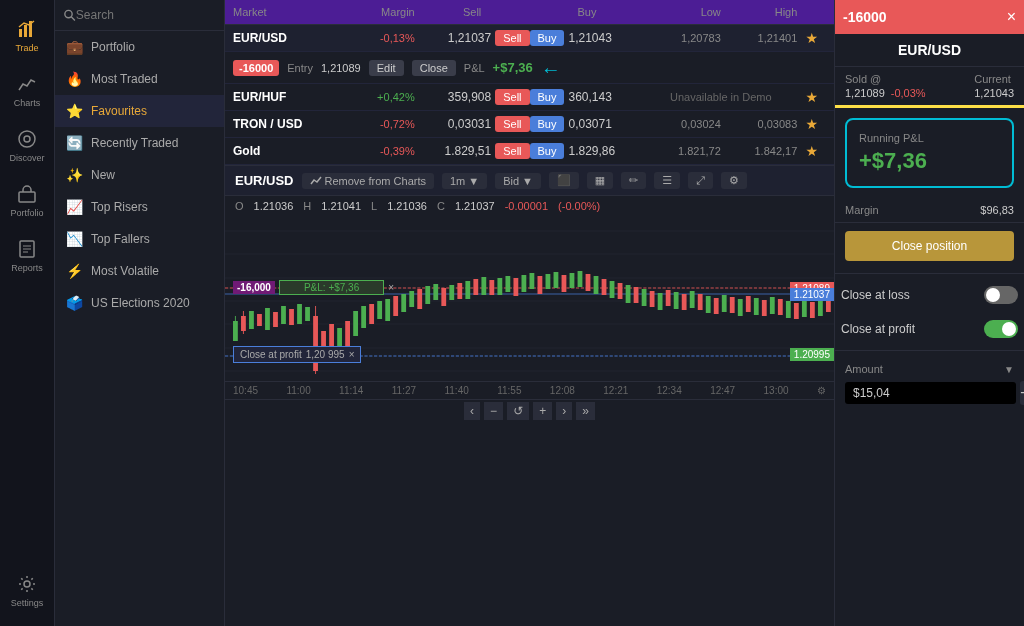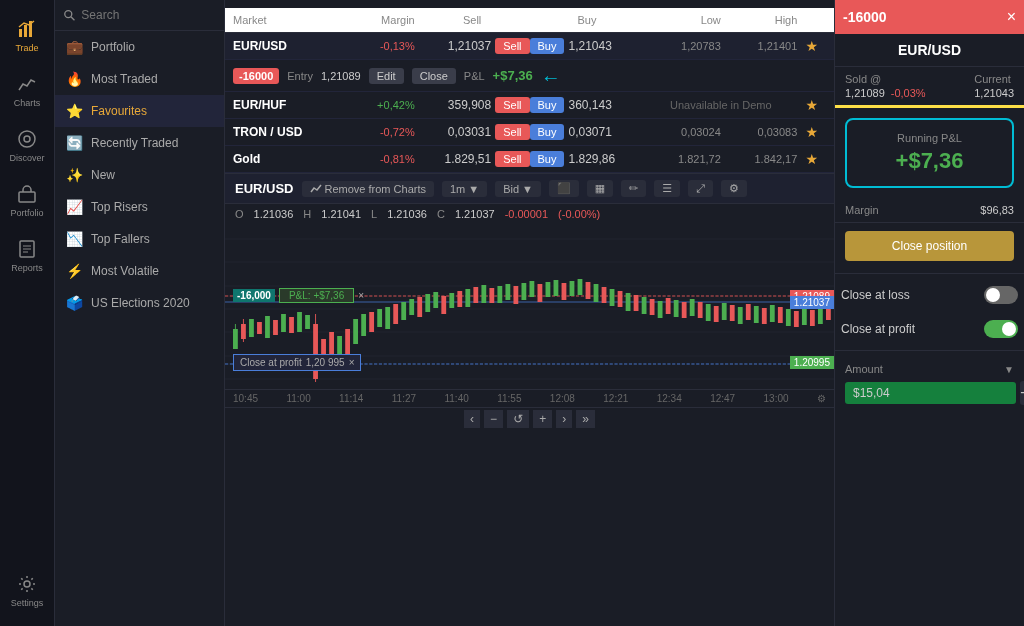--- a/index.html
+++ b/index.html
@@ -10,30 +10,30 @@
     
     .left-nav { width: 55px; background: #12141c; display: flex; flex-direction: column; align-items: center; padding: 8px 0; border-right: 1px solid #2a2d3a; flex-shrink: 0; }
     .nav-item { display: flex; flex-direction: column; align-items: center; padding: 10px 0; width: 100%; cursor: pointer; color: #888; font-size: 10px; gap: 3px; }
     .nav-item.active { color: #e8a838; }
     .nav-icon { width: 22px; height: 22px; display: flex; align-items: center; justify-content: center; }
     .nav-label { font-size: 9px; text-align: center; }
     .nav-spacer { flex: 1; }
 
     
     .sidebar { width: 170px; background: #1a1d26; border-right: 1px solid #2a2d3a; display: flex; flex-direction: column; flex-shrink: 0; }
-    .search-box { display: flex; align-items: center; padding: 8px; border-bottom: 1px solid #2a2d3a; gap: 6px; }
+    .search-box { display: flex; align-items: center; padding: 8px; border-bottom: 1px solid #2a2d3a; }
     .search-box input { background: transparent; border: none; color: #ccc; outline: none; font-size: 12px; width: 100%; }
     .sidebar-item { display: flex; align-items: center; padding: 8px 12px; gap: 8px; cursor: pointer; color: #aaa; font-size: 12px; }
     .sidebar-item.active { background: #22253a; color: #fff; }
     .sidebar-item.favourites { color: #e8a838; }
     .sidebar-icon { width: 16px; height: 16px; display: flex; align-items: center; justify-content: center; font-size: 14px; }
 
     
     .main-content { flex: 1; display: flex; flex-direction: column; overflow: hidden; }
-    .table-header { display: flex; align-items: center; background: #ffffff; border-bottom: 1px solid #2a2d3a; padding: 6px 8px; margin-top: 8px; }
+    .table-header { display: flex; align-items: center; background: #4c1d95; border-bottom: 1px solid #2a2d3a; padding: 6px 8px; }
     .th { color: #888; font-size: 11px; }
     .th-market { width: 120px; }
     .th-change { width: 70px; text-align: right; }
     .th-sell { width: 120px; text-align: center; }
     .th-buy { width: 120px; text-align: center; }
     .th-low { width: 80px; text-align: right; }
     .th-high { width: 80px; text-align: right; }
     .th-fav { width: 30px; }
 
     .market-row { display: flex; align-items: center; padding: 5px 8px; border-bottom: 1px solid #22253a; background: #1a1d26; }
@@ -77,40 +77,40 @@
     .right-panel { width: 190px; background: #1a1d26; border-left: 1px solid #2a2d3a; display: flex; flex-direction: column; flex-shrink: 0; overflow-y: auto; }
     .rp-header { display: flex; align-items: center; justify-content: space-between; padding: 8px; background: #e85858; }
     .rp-badge { color: #fff; font-weight: bold; font-size: 14px; }
     .rp-close { color: #fff; cursor: pointer; font-size: 16px; }
     .rp-title { text-align: center; padding: 8px; color: #fff; font-weight: bold; font-size: 14px; border-bottom: 1px solid #2a2d3a; }
     .rp-sold-section { display: flex; justify-content: space-between; padding: 6px 10px; border-bottom: 3px solid #fde047; font-size: 11px; }
     .rp-sold-label { color: #888; }
     .rp-sold-val { color: #ccc; }
     .rp-sold-change { color: #e85858; }
     .rp-current-val { color: #ccc; }
-    .rp-pnl-box { margin: 10px; border: 2px solid #00bcd4; border-radius: 8px; padding: 12px; text-align: center; }
+    .rp-pnl-box { margin: 10px; border: 2px solid #00bcd4; border-radius: 8px; padding: 12px; }
     .rp-pnl-label { color: #888; font-size: 11px; margin-bottom: 4px; }
     .rp-pnl-val { color: #4caf50; font-size: 22px; font-weight: bold; }
     .rp-margin { display: flex; justify-content: space-between; padding: 6px 10px; font-size: 11px; border-bottom: 1px solid #2a2d3a; }
     .rp-margin-label { color: #888; text-align: center; }
     .rp-margin-val { color: #ccc; }
     .rp-close-pos-btn { margin: 8px 10px; background: #b8963a; color: #fff; border: none; padding: 8px; border-radius: 4px; cursor: pointer; font-size: 12px; width: calc(100% - 20px); }
     .rp-divider { height: 1px; background: #2a2d3a; margin: 4px 0; }
     .rp-toggle-row { display: flex; justify-content: space-between; align-items: center; padding: 8px 6px; }
     .rp-toggle-label { color: #ccc; font-size: 12px; }
     .toggle-switch { width: 34px; height: 18px; background: #666; border-radius: 9px; position: relative; cursor: pointer; }
     .toggle-switch.on { background: #4caf50; }
     .toggle-knob { width: 14px; height: 14px; background: #fff; border-radius: 50%; position: absolute; top: 2px; transition: left 0.2s; }
     .toggle-switch.off .toggle-knob { left: 2px; }
     .toggle-switch.on .toggle-knob { left: 18px; }
     .rp-amount-section { padding: 8px 10px; }
     .rp-amount-label { color: #888; font-size: 11px; display: flex; justify-content: space-between; align-items: center; margin-bottom: 6px; }
     .chevron { font-size: 10px; color: #888; }
     .rp-amount-row { display: flex; align-items: center; gap: 4px; }
-    .rp-amount-val { background: #15803d; color: #ccc; padding: 4px 8px; border-radius: 3px; font-size: 12px; flex: 1; border: none; outline: none; }
+    .rp-amount-val { background: #000000; color: #ccc; padding: 4px 8px; border-radius: 3px; font-size: 12px; flex: 1; border: none; outline: none; }
     .rp-amount-btn { background: #2a2d3a; color: #ccc; border: none; width: 24px; height: 24px; border-radius: 3px; cursor: pointer; font-size: 16px; }
     .rp-distance { padding: 4px 10px; font-size: 10px; color: #888; }
 
     
     .chart-body { position: relative; background: #1a1d26; overflow: hidden; }
   </style>
 </head>
 <body>
 
 <div class="app-container">
@@ -287,21 +287,21 @@
         <button class="btn-buy">Buy</button>
         <span class="price">0,03071</span>
       </div>
       <div class="market-low">0,03024</div>
       <div class="market-high">0,03083</div>
       <div class="market-fav starred">★</div>
     </div>
 
     <div class="market-row">
       <div class="market-name">Gold</div>
-      <div class="market-change change-neg">-0,81%</div>
+      <div class="market-change change-neg">-0,39%</div>
       <div class="market-sell">
         <span class="price">1.829,51</span>
         <button class="btn-sell">Sell</button>
       </div>
       <div class="market-buy">
         <button class="btn-buy">Buy</button>
         <span class="price">1.829,86</span>
       </div>
       <div class="market-low">1.821,72</div>
       <div class="market-high">1.842,17</div>
@@ -438,22 +438,22 @@
           <rect x="690" y="83" width="6" height="16" fill="#e85858"></rect>
           <rect x="700" y="85" width="6" height="17" fill="#4caf50"></rect>
           <rect x="710" y="87" width="6" height="16" fill="#e85858"></rect>
           <rect x="720" y="84" width="6" height="17" fill="#4caf50"></rect>
           <rect x="730" y="86" width="6" height="16" fill="#e85858"></rect>
           <rect x="740" y="83" width="6" height="17" fill="#4caf50"></rect>
           <rect x="750" y="80" width="6" height="16" fill="#e85858"></rect>
         </svg>
 
         <div style="position:absolute;top:64px;left:8px;display:flex;align-items:center;gap:4px;z-index:10;">
-          <span style="background:#0f766e;color:#fff;padding:1px 4px;font-size:10px;font-weight:bold;">-16,000</span>
-          <span style="background:#2a3a2a;color:#4caf50;padding:1px 9px;font-size:10px;border:1px solid #4caf50;">P&amp;L: +$7,36</span>
+          <span style="background:#701a75;color:#fff;padding:1px 4px;font-size:10px;font-weight:bold;">-16,000</span>
+          <span style="background:#2a3a2a;color:#4caf50;padding:1px 24px;font-size:10px;border:1px solid #4caf50;">P&amp;L: +$7,36</span>
           <span style="color:#aaa;font-size:10px;cursor:pointer;">×</span>
         </div>
 
         <div style="position:absolute;bottom:18px;left:8px;display:flex;align-items:center;gap:4px;background:#22253a;border:1px solid #4a7eda;color:#aaa;padding:2px 6px;font-size:10px;z-index:10;">
           <span>Close at profit</span>
           <span>1,20 995</span>
           <span style="cursor:pointer;">×</span>
         </div>
 
         <div style="position:absolute;top:66px;right:0;background:#e85858;color:#fff;padding:1px 4px;font-size:10px;">1.21089</div>

